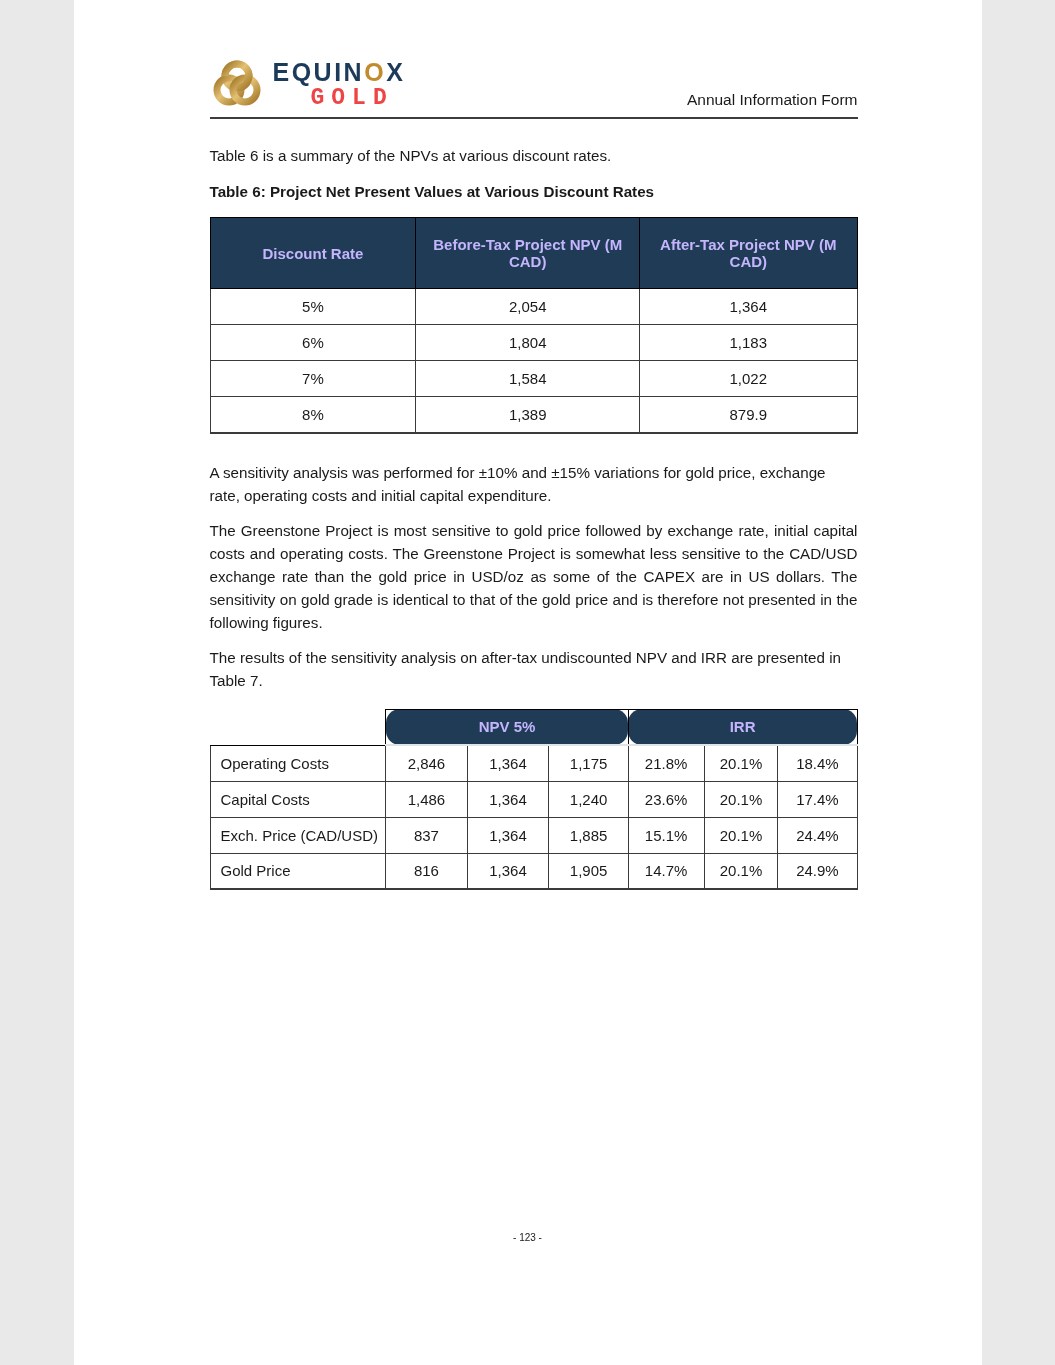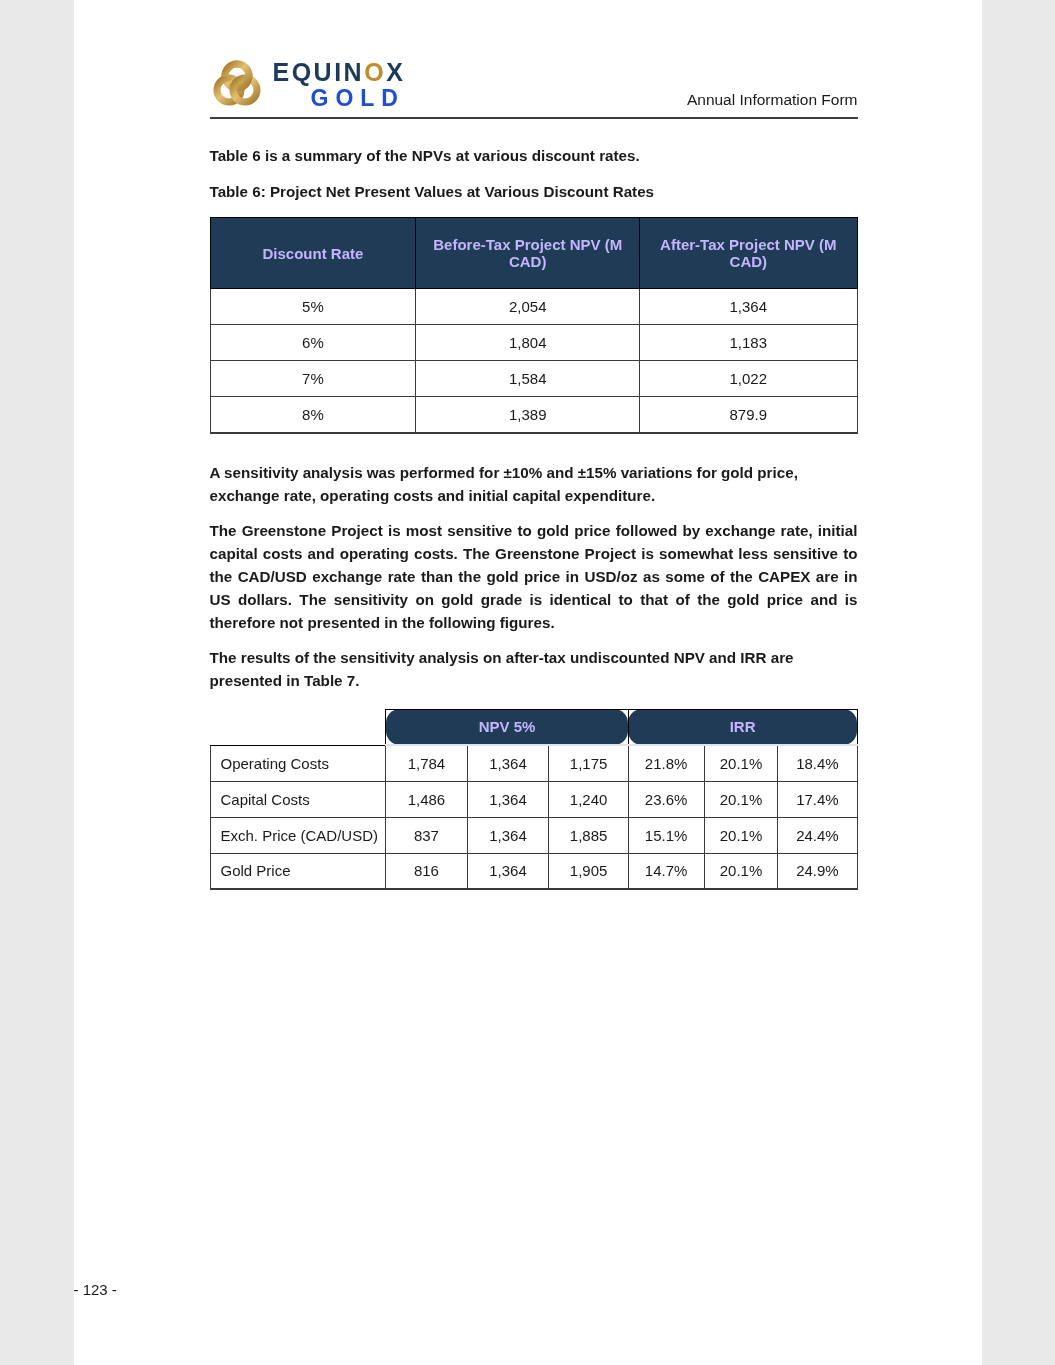--- a/index.html
+++ b/index.html
@@ -29,30 +29,29 @@
   .logo { display: flex; align-items: center; gap: 9px; }
   .logo-mark { width: 54px; height: 54px; }
   .logo-text { line-height: 1; }
   .logo-line1 {
     font-size: 25px; font-weight: bold; letter-spacing: 2.5px;
     color: #1c3a5a;
   }
   .logo-line1 .gold-o { color: #c08c2e; }
   .logo-line2 {
     font-size: 23px; font-weight: bold; letter-spacing: 7px;
-    color: #1d4ed8; padding-left: 38px; margin-top: 2px;
+    color: #ef4444; padding-left: 38px; margin-top: 2px; font-family: Liberation Mono, monospace;
   }
   .doc-title { font-size: 15.5px; padding-bottom: 3px; }
 
   
   .para {
     font-size: 15.2px;
     line-height: 1.52;
     margin: 0;
-    font-weight: bold;
   }
   .p-intro   { margin-top: 25px; }
   .caption   { font-weight: bold; margin-top: 13px; }
   .p-sens    { margin-top: 27px; }
   .p-green   { margin-top: 12px; text-align: justify; }
   .p-results { margin-top: 12px; }
 
   
   table { border-collapse: collapse; width: 100%; }
   th, td { font-size: 15px; }
@@ -85,23 +84,23 @@
   }
   .t7 .head-row th { height: 74px; white-space: pre-line; line-height: 1.35; }
   .t7 .head-row .var-head div { max-width: 150px; margin: 0 auto; }
   .t7 td { height: 36px; }
   .t7 td.row-label { text-align: left; padding-left: 10px; }
 
   
   .footer {
     position: absolute;
     left: 0; right: 0;
-    top: 1281px;
-    text-align: left;
-    font-size: 15px;
+    top: 1232px;
+    text-align: center;
+    font-size: 10px;
   }
 </style>
 </head>
 <body>
 
 <div class="page">
 
   <div class="header">
     <div class="logo">
       <div class="logo-mark">
@@ -190,21 +189,21 @@
       <thead>
         <tr class="group-row">
           <td class="blank-cell"></td>
           <th class="navy-cell" colspan="3">NPV 5%</th>
           <th class="navy-cell" colspan="3">IRR</th>
         </tr>
       </thead>
       <tbody>
         <tr>
           <td class="body-cell row-label">Operating Costs</td>
-          <td class="body-cell">1,784</td>
+          <td class="body-cell">2,846</td>
           <td class="body-cell">1,364</td>
           <td class="body-cell">1,175</td>
           <td class="body-cell">21.8%</td>
           <td class="body-cell">20.1%</td>
           <td class="body-cell">18.4%</td>
         </tr>
         <tr>
           <td class="body-cell row-label">Capital Costs</td>
           <td class="body-cell">1,486</td>
           <td class="body-cell">1,364</td>

